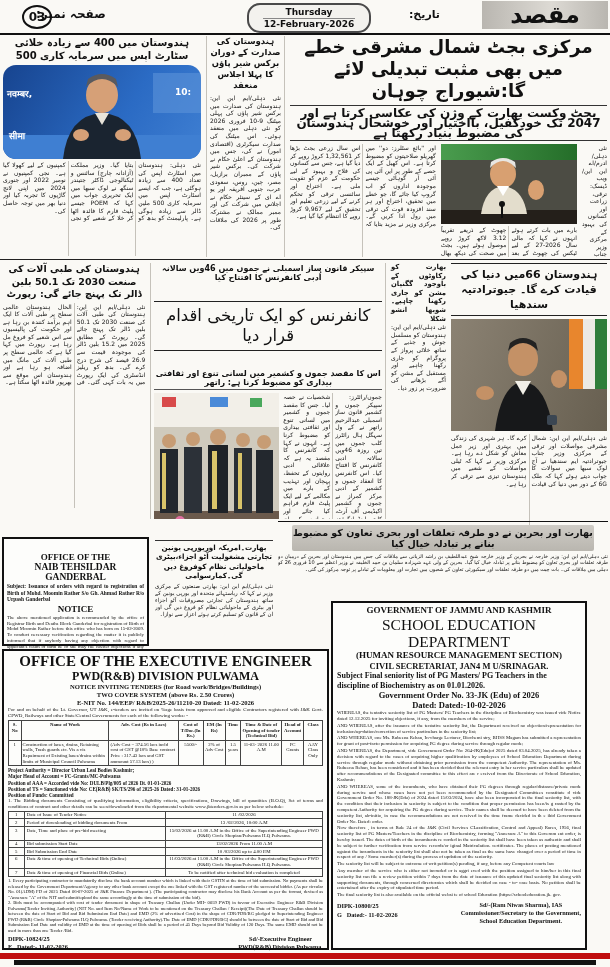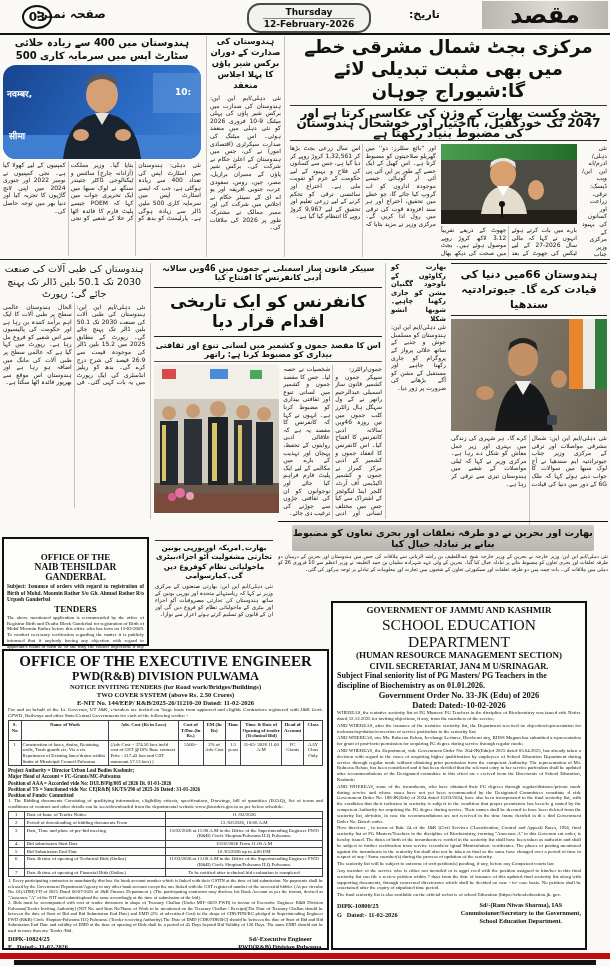--- a/index.html
+++ b/index.html
@@ -41,26 +41,26 @@
   .bud-sub{font-size:12px;line-height:10px;font-weight:bold;direction:rtl;text-align:center;
            border-top:1px solid #333;border-bottom:1px solid #333;padding:2px 0;margin:3px 0;}
   .bud-cols{display:flex;gap:5px;flex:1;overflow:hidden;}
   .bud-left{width:146px;column-count:2;}
   .bud-mid{width:136px;}
   .chn-photo{position:relative;width:136px;height:80px;background:#4c4c44;overflow:hidden;}
   .bud-midbody{height:66px;column-count:2;margin-top:2px;}
   .bud-right{flex:1;}
   
   .art-med{width:145px;}
-  .med-head{font-size:9.5px;line-height:12.5px;font-weight:normal;direction:rtl;text-align:center;margin-bottom:2px;}
+  .med-head{font-size:9.5px;line-height:12.5px;font-weight:bold;direction:rtl;text-align:center;margin-bottom:2px;}
   .med-body{height:205px;column-count:2;}
   .art-conf{width:232px;display:flex;flex-direction:column;border-left:0.5px solid #c5c2ba;border-right:0.5px solid #c5c2ba;padding:0 3px;}
   .conf-kick{font-size:8px;font-weight:bold;direction:rtl;text-align:center;padding:1px 0;}
-  .conf-head{font-size:16.5px;line-height:20px;font-weight:bold;direction:rtl;text-align:center;
-             border-top:1.5px solid #222;border-bottom:1.5px solid #222;padding:4px 0;margin:4px 0;}
+  .conf-head{font-size:16.5px;line-height:20px;font-weight:normal;direction:rtl;text-align:center;
+             border-top:1.5px solid #222;border-bottom:1.5px solid #222;padding:4px 0;margin:18px 0;}
   .conf-sub{font-size:8px;font-weight:bold;direction:rtl;text-align:center;border-bottom:1px solid #555;padding-bottom:2px;margin-bottom:3px;}
   .conf-row{display:flex;gap:4px;flex:1;overflow:hidden;}
   .grp-photo{position:relative;width:125px;height:148px;background:#cfcabd;overflow:hidden;align-self:flex-start;}
   .conf-body{flex:1;column-count:2;height:165px;}
   .art-gag{width:56px;font-size:6px;}
   .gag-lead{font-size:6.8px;line-height:8.6px;font-weight:bold;direction:rtl;text-align:justify;}
   .gag-body{height:190px;}
   .art-scin{width:156px;}
   .scin-head{font-size:11px;line-height:15px;font-weight:bold;direction:rtl;text-align:center;
              border-top:1.5px solid #222;border-bottom:1.5px solid #222;padding:3px 0;margin-bottom:3px;}
@@ -272,21 +272,21 @@
 
   <div class="trade">
     <div class="trade-head">بھارت۔امریکہ اوریورپی یونین تجارتی مشغولیت آٹو اجزاء،بیٹری ماحولیاتی نظام کوفروغ دیں گی۔کمارسوامی</div>
     <div class="trade-body">نئی دہلی/ایم این این: بھارتی صنعتوں کے مرکزی وزیر نے کہا کہ ریاستہائے متحدہ اور یورپی یونین کے ساتھ ہندوستان کی تجارتی مصروفیات آٹو اجزاء اور بیٹری کے ماحولیاتی نظام کو فروغ دیں گی اور ان کے قانون کو تسلیم کرتے ہوئے اعزاز سے نوازا۔</div>
   </div>
 
   <div class="naib serif">
     <div class="naib-t1">OFFICE OF THE</div>
     <div class="naib-t2">NAIB TEHSILDAR GANDERBAL</div>
     <div class="naib-sub">Subject: Issuance of orders with regard to registration of Birth of Mohd. Moomin Rather S/o Gh. Ahmad Rather R/o Urpash Ganderbal</div>
-    <div class="naib-not">TENDERS</div>
+    <div class="naib-not">NOTICE</div>
     <div class="naib-body">The above mentioned application is recommended by the office of Registrar Birth and Deaths Block Ganderbal for registration of Birth of Mohd Moomin Rather before this office who has born on 15-02-2009. To conduct necessary verification regarding the matter it is publicly informed that if anybody having any objection with regard to applicant's claim of birth he or she may file his/her objections if any before the office of the undersigned within seven days from the date of publication of this notice. Further no objection shall be entertained after the stipulated time period, of</div>
     <div class="naib-sig">Naib Tehsildar Ganderbal</div>
   </div>
 
   <div class="pwd serif">
     <div class="pwd-t1">OFFICE OF THE EXECUTIVE ENGINEER</div>
     <div class="pwd-t2">PWD(R&amp;B) DIVISION PULWAMA</div>
     <div class="pwd-l1">NOTICE INVITING TENDERS (for Road work/Bridges/Buildings)</div>
     <div class="pwd-l1">TWO COVER SYSTEM (above Rs. 2.50 Crores)</div>
     <div class="pwd-l1">E-NIT No. 144/EEP/ R&amp;B/2025-26/11210-20 Dated: 11-02-2026</div>

